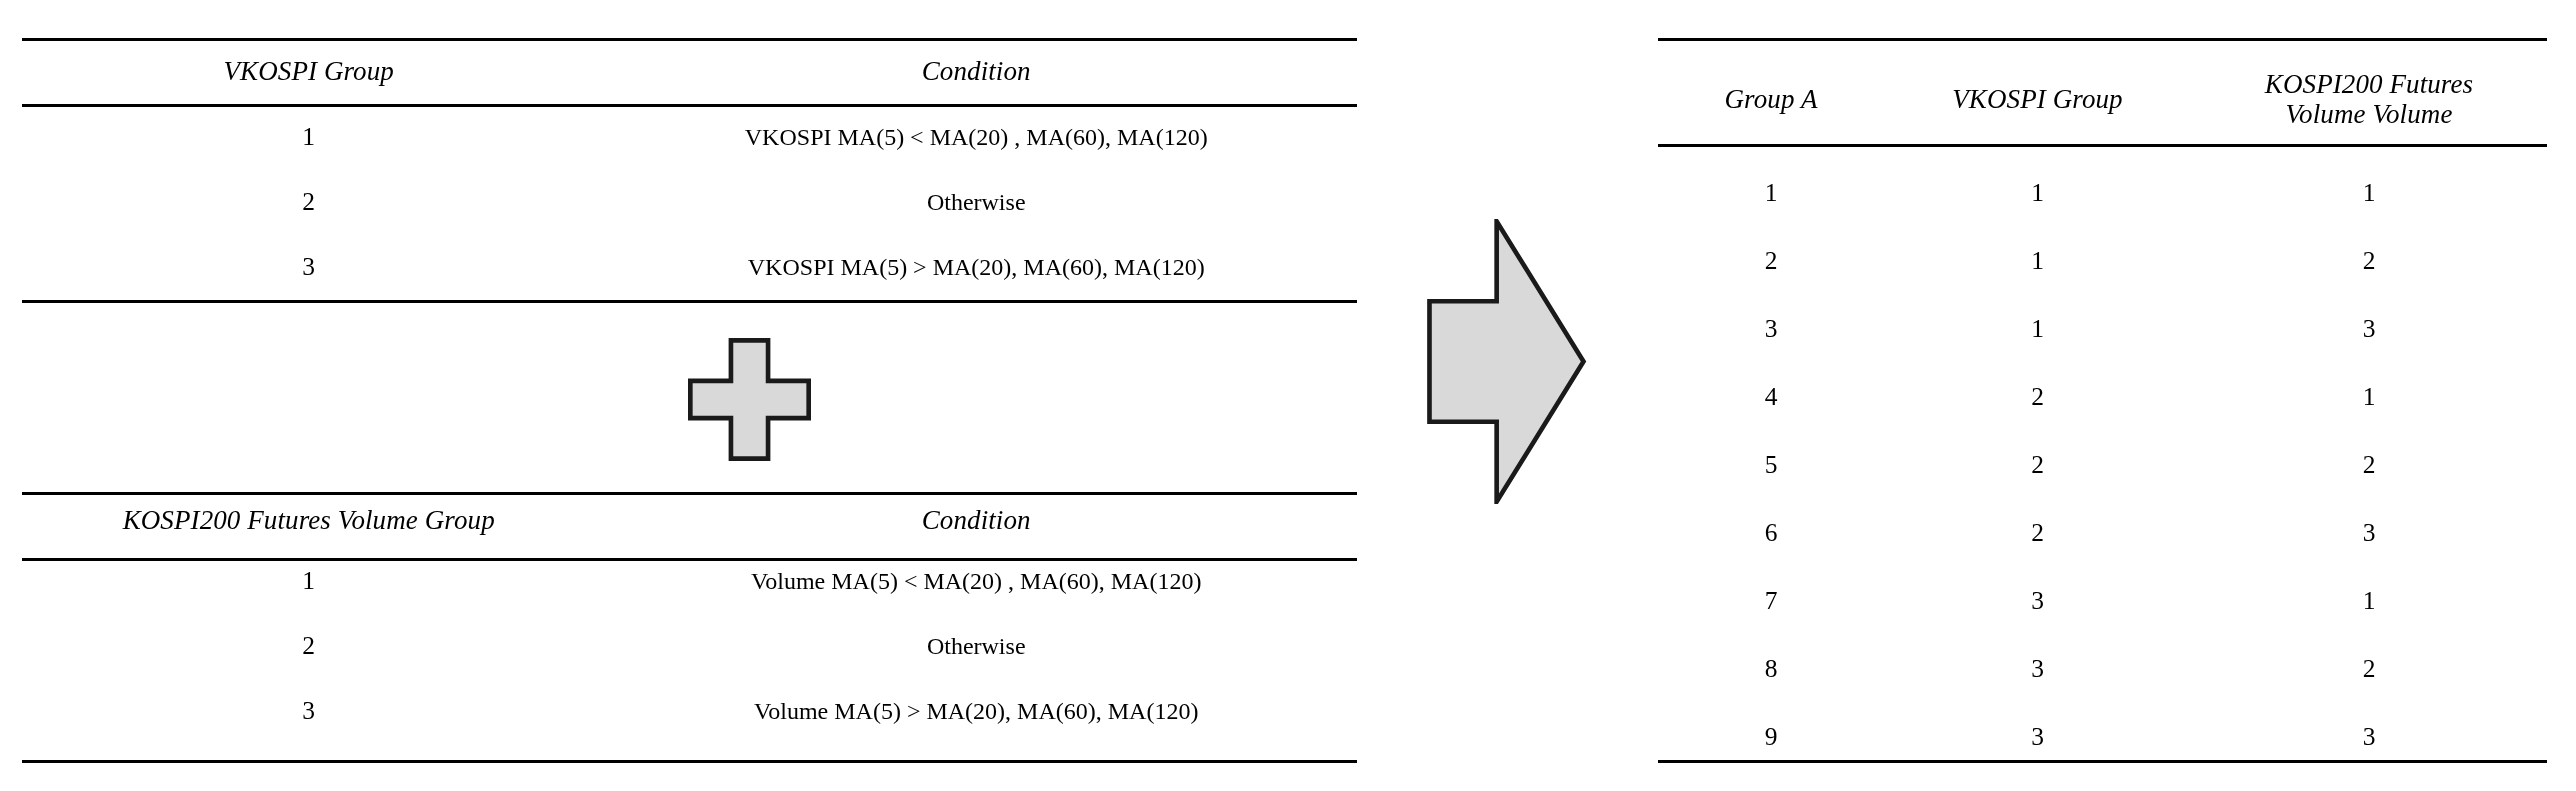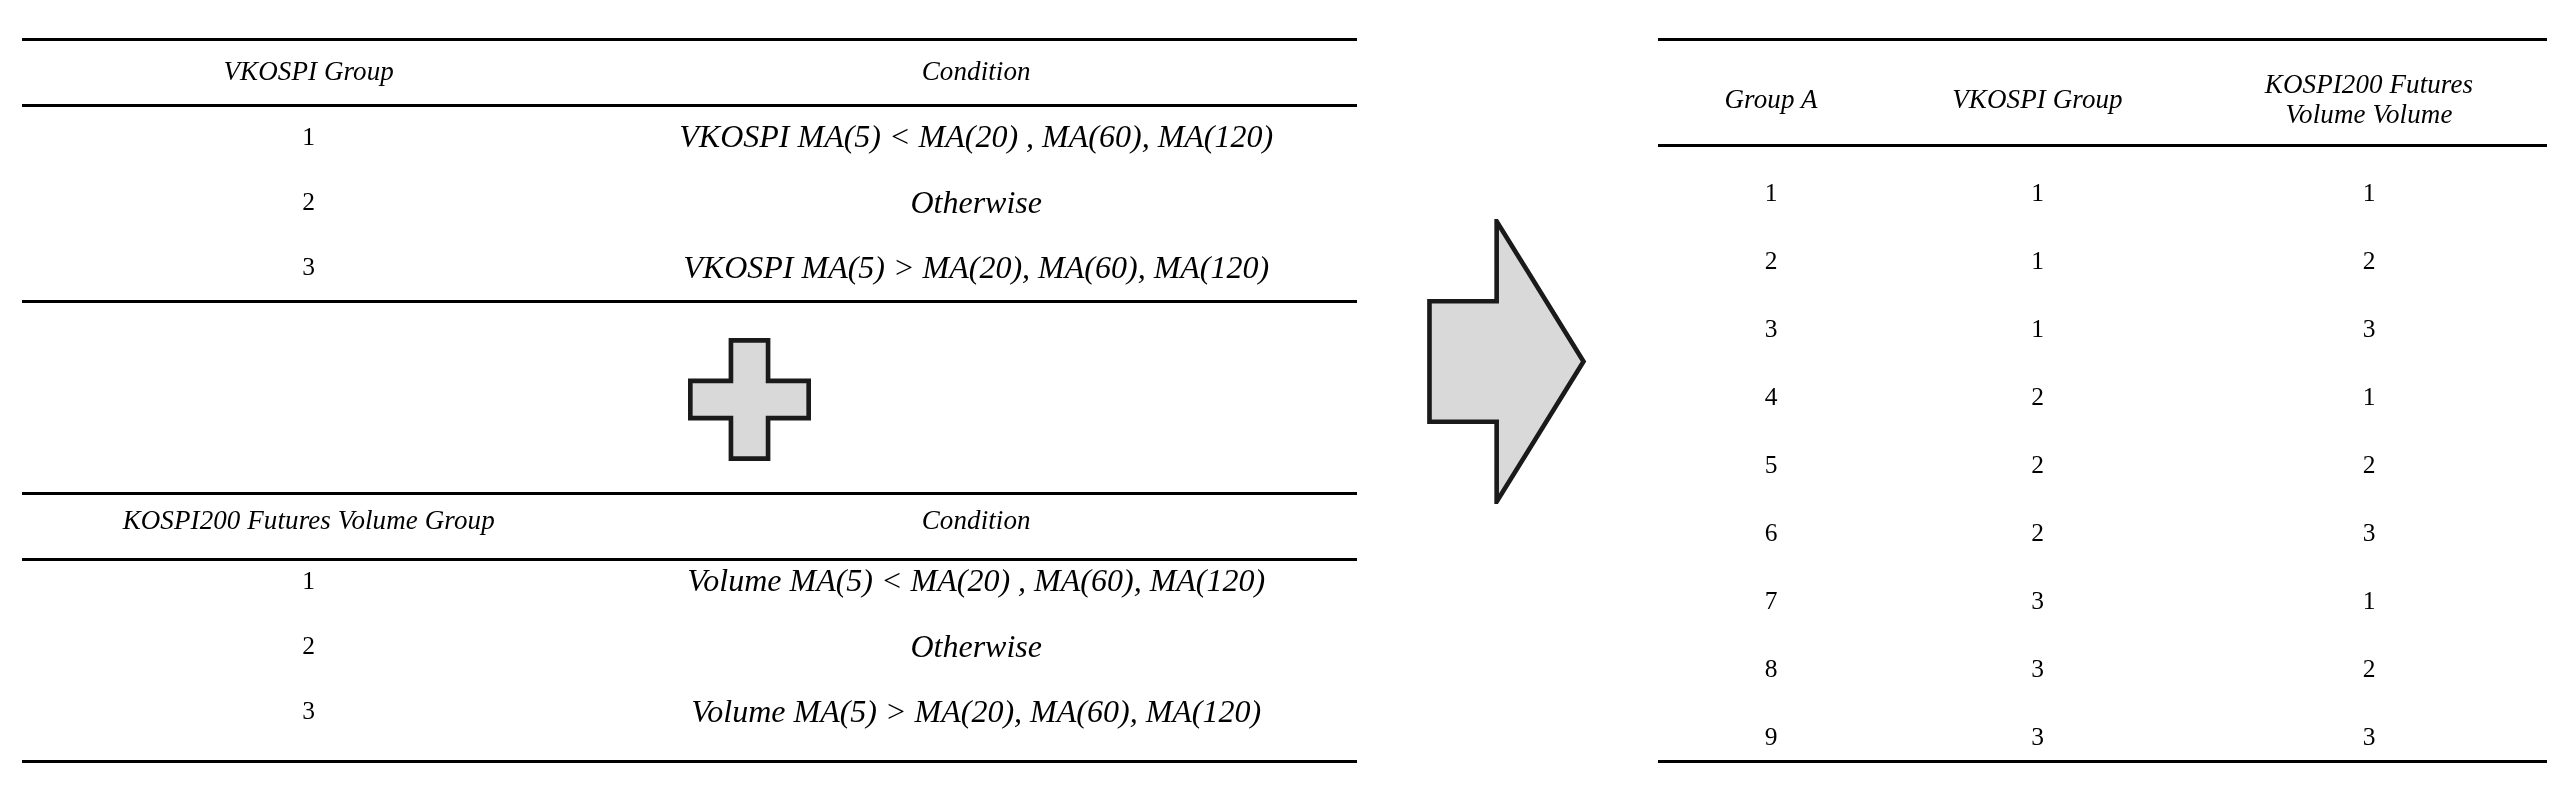--- a/index.html
+++ b/index.html
@@ -36,22 +36,21 @@
   }
 
   .hdr-cell {
     font-style: italic;
     font-weight: bold;
     font-size: 27px;
     line-height: 1.12;
     letter-spacing: 0.1px;
   }
   .cond-cell {
-    font-style: italic;
-    font-size: 32px;
+    font-size: 24px;
     line-height: 1.1;
     white-space: nowrap;
   }
   .grp-cell {
     font-style: normal;
     font-weight: bold;
     font-size: 25.5px;
     line-height: 1.1;
   }
   .plain-cell {

